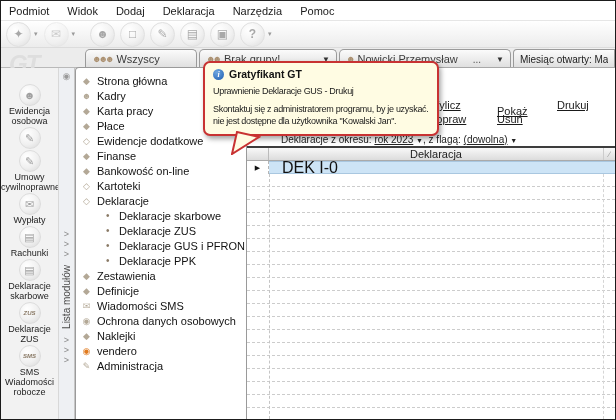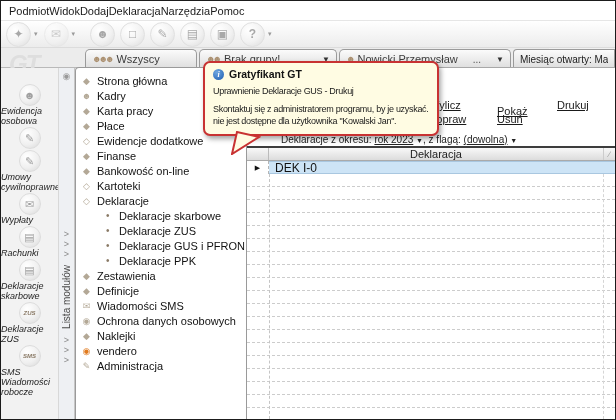--- a/index.html
+++ b/index.html
@@ -1,20 +1,20 @@
 <!DOCTYPE html>
 <html><head>
 <meta charset="utf-8">
 <style>
   * { margin:0; padding:0; box-sizing:border-box; }
   html,body { width:616px; height:420px; background:#fff; font-family:"Liberation Sans", sans-serif; }
   .window { position:relative; width:616px; height:420px; border:1px solid #1b1b1b; background:#f1f1f1; overflow:hidden; }
 
   
-  .menubar { position:absolute; left:0; top:0; width:614px; height:20px; background:#fff; border-bottom:1px solid #e6e6e6; display:flex; align-items:center; padding-left:8px; }
+  .menubar { position:absolute; left:0; top:0; width:614px; height:20px; background:#fff; border-bottom:1px solid #e6e6e6; display:flex; align-items:center; padding-left:8px; gap:18px; }
   .menu-item { font-size:11px; color:#1a1a1a; cursor:default; }
 
   
   .toolbar { position:absolute; left:0; top:20px; width:614px; height:27px; background:linear-gradient(#ffffff,#ececec); border-bottom:1px solid #dcdcdc; display:flex; align-items:center; padding-left:5px; }
   .tbtn { width:25px; height:25px; border-radius:50%; background:radial-gradient(circle at 35% 30%, #ffffff 0%, #f2f2f2 55%, #dcdcdc 100%); border:1px solid #e0e0e0; display:flex; align-items:center; justify-content:center; color:#a8a8a8; font-size:12px; margin-right:5px; }
   .tbtn.dim { opacity:.55; }
   .tb-gap { width:9px; }
   .tb-arrow { font-size:7px; color:#9a9a9a; margin:0 6px 0 -2px; }
   .g-entity::before{content:"✦";} .g-mail::before{content:"✉";} .g-emp::before{content:"☻";}
   .g-new::before{content:"□";} .g-edit::before{content:"✎";} .g-stamp::before{content:"▤";}
@@ -27,21 +27,21 @@
   .tab-icon { color:#ab9070; font-size:9px; letter-spacing:-3px; }
   .tab-arrow { font-size:8px; color:#333; margin-left:auto; }
   .tab-more { font-size:10px; color:#555; margin-left:auto; }
   .tab-status { font-size:10px; color:#222; white-space:nowrap; overflow:hidden; }
 
   
   .sidebar { position:absolute; left:0; top:67px; width:57px; bottom:0; background:#f2f2f2; padding-top:16px; display:flex; flex-direction:column; align-items:center; }
   .sb-item { display:flex; flex-direction:column; align-items:center; width:57px; margin-bottom:1px; cursor:default; }
   .sb-ic { width:22px; height:22px; border-radius:50%; background:radial-gradient(circle at 35% 30%, #ffffff 0%, #f0f0f0 55%, #d8d8d8 100%); border:1px solid #ddd; display:flex; align-items:center; justify-content:center; color:#a0a0a0; font-size:11px; }
   .sb-badge { font-size:6px; font-weight:bold; font-style:italic; color:#8a7a66; }
-  .sb-label { font-size:9px; line-height:10px; color:#1c1c1c; text-align:left; width:57px;font-style:italic; }
+  .sb-label { font-size:9px; line-height:10px; color:#1c1c1c; text-align:center; width:57px; }
 
   
   .splitter { position:absolute; left:57px; top:67px; width:17px; bottom:0; background:#eef0f3; border-left:1px solid #d8d8d8; border-right:1px solid #c6c6c6; display:flex; flex-direction:column; align-items:center; }
   .pin-ic { color:#9a9a9a; font-size:9px; margin-top:3px; }
   .chev { color:#8a8a8a; font-size:9px; line-height:10px; cursor:default; }
   .chev-group-top { margin-top:148px; display:flex; flex-direction:column; align-items:center; }
   .vlabel { writing-mode:vertical-rl; transform:rotate(180deg); font-size:10px; color:#4a4a4a; margin:6px 0; }
 
   
   .tree { position:absolute; left:74px; top:66px; width:172px; bottom:0; background:#fff; border:1px solid #9a9a9a; border-bottom:none; border-radius:4px 0 0 0; padding-top:5px; overflow:hidden; }
@@ -60,21 +60,21 @@
   .flink { text-decoration:underline; cursor:pointer; }
   .farr { font-size:7px; }
 
   .grid-topline { position:absolute; left:0; top:78px; right:0; height:2px; background:#3d3d3d; }
   .grid-header { position:absolute; left:0; top:80px; right:0; height:13px; background:linear-gradient(#f8f8f8,#dcdcdc); border-bottom:1px solid #aaa; display:flex; }
   .gh-gutter { width:22px; border-right:1px solid #bbb; }
   .gh-main { flex:1; text-align:center; font-size:11px; color:#222; line-height:13px; }
   .gh-sort { width:12px; color:#999; font-size:8px; line-height:13px; border-left:1px solid #ccc; text-align:center; }
   .grid-row-sel { position:absolute; left:0; top:93px; right:0; height:13px; display:flex; }
   .gr-gutter { width:22px; border-right:1px dashed #b5b5b5; display:flex; align-items:center; justify-content:center; font-size:7px; color:#111; background:#fff; }
-  .gr-main { flex:1; background:#cde4f6; border-top:1px solid #a9c7e0; border-bottom:1px solid #a9c7e0; font-size:12px; color:#111; padding-left:6px; line-height:12px; }
+  .gr-main { flex:1; background:#cde4f6; border-top:1px solid #a9c7e0; border-bottom:1px solid #a9c7e0; font-size:16px; color:#111; padding-left:13px; line-height:12px; }
   .grid-body { position:absolute; left:0; top:106px; right:0; bottom:0; }
   .grid-vline { position:absolute; left:22px; top:0; bottom:0; border-left:1px dashed #c5c5c5; }
   .grid-vline2 { position:absolute; right:11px; top:0; bottom:0; border-left:1px dashed #d5d5d5; }
   .erow { height:13px; border-bottom:1px dashed #cccccc; }
 
   
   .tooltip { position:absolute; left:202px; top:60px; z-index:50; background:#fffce3; border:2px solid #c83232; border-radius:7px; box-shadow:2px 3px 5px rgba(0,0,0,.35); padding:5px 8px 7px 8px; white-space:nowrap; }
   .tt-title-row { display:flex; align-items:center; gap:5px; margin-bottom:5px; }
   .tt-info { width:11px; height:11px; border-radius:50%; background:radial-gradient(circle at 35% 30%, #6fa8e0, #1b5bb0); color:#fff; font-size:8px; font-weight:bold; font-style:italic; display:flex; align-items:center; justify-content:center; font-family:"Liberation Serif", serif; }
   .tt-title { font-size:10.5px; font-weight:bold; color:#111; }

